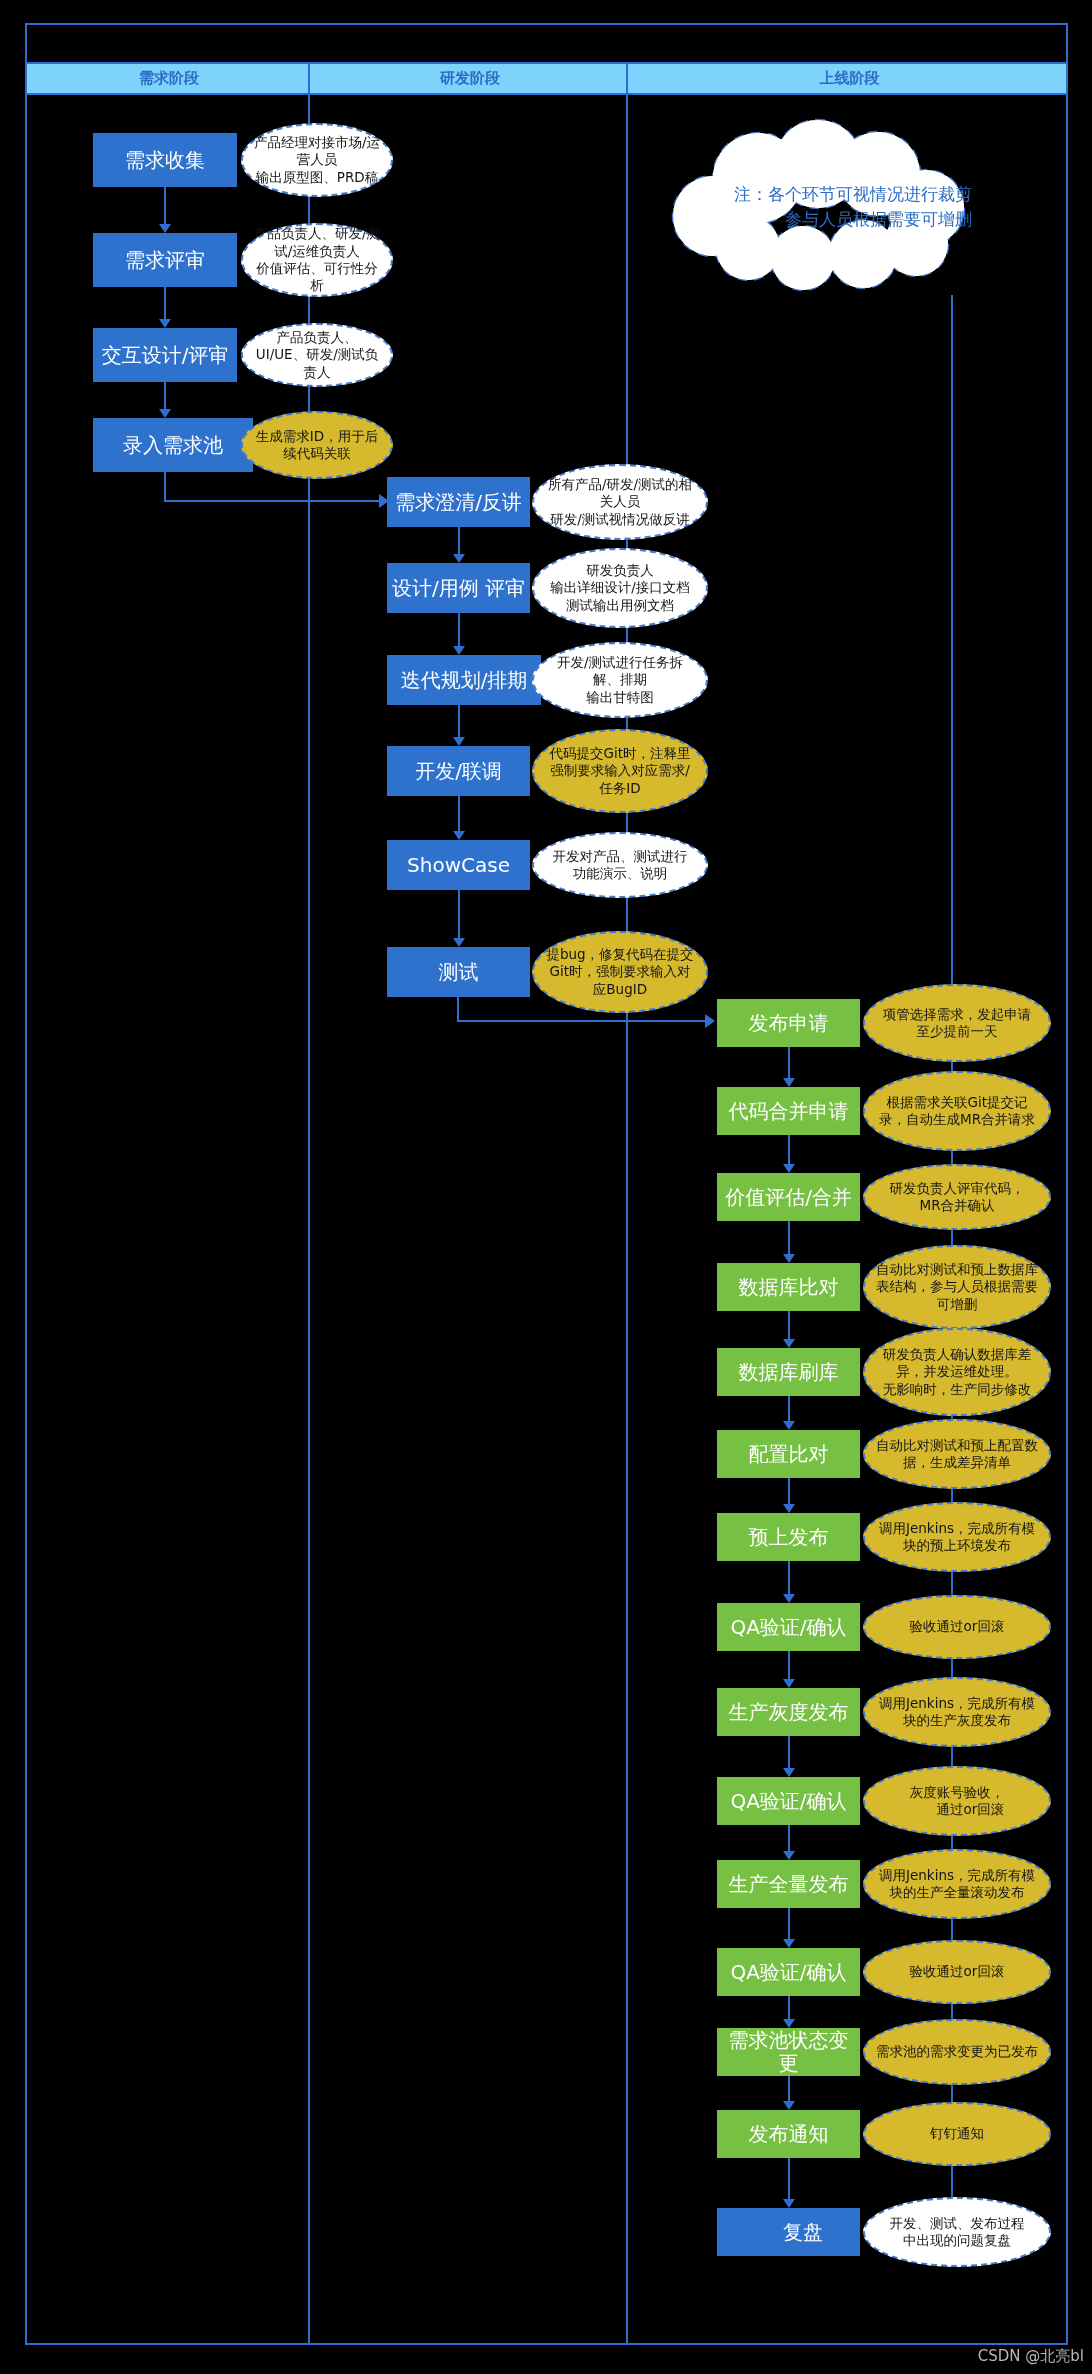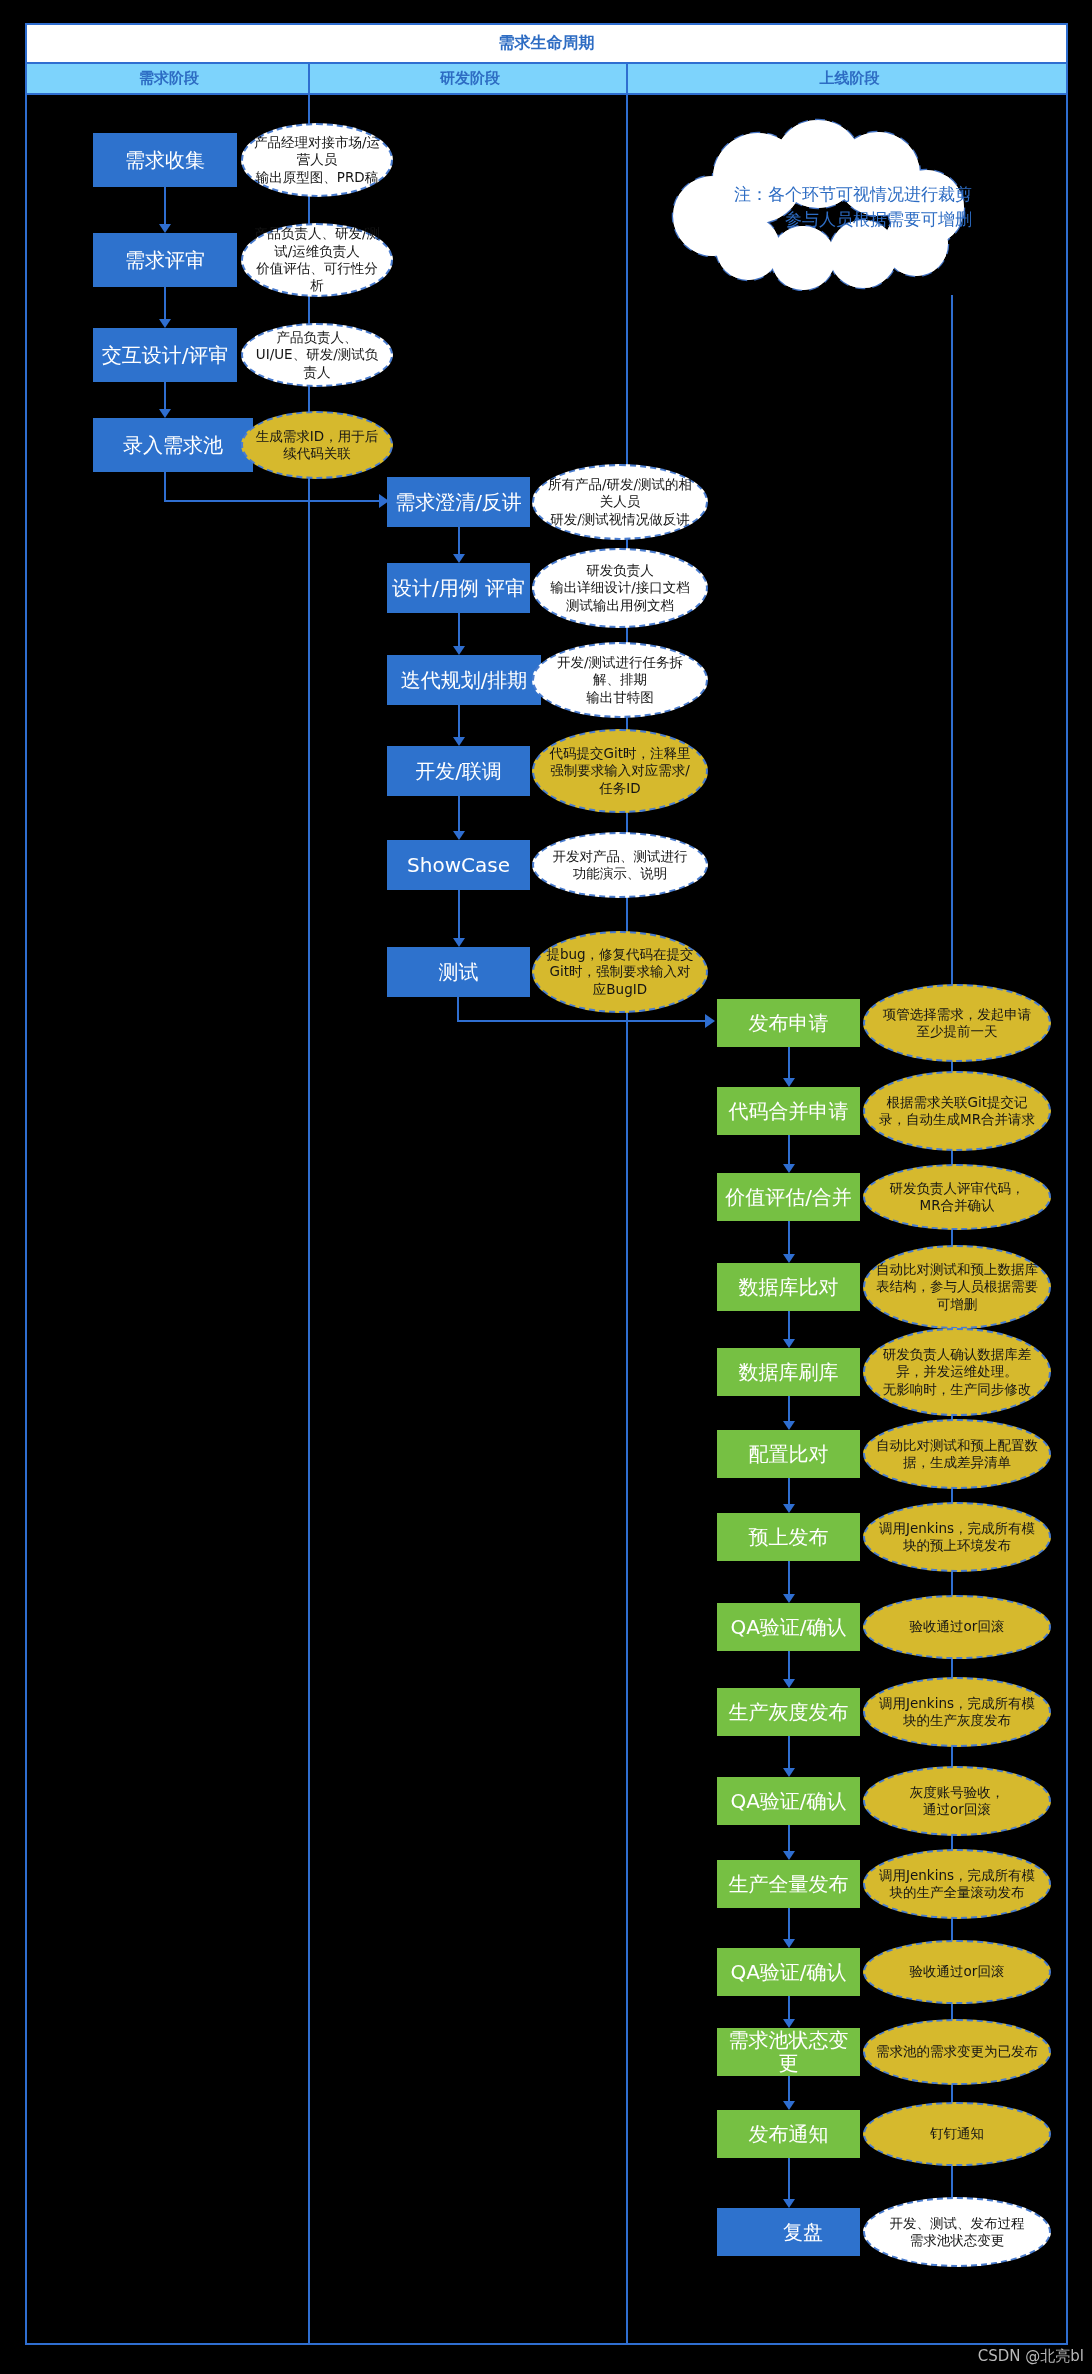--- a/index.html
+++ b/index.html
@@ -38,23 +38,20 @@
   .cloudtext{position:absolute;left:672px;top:182px;width:300px;z-index:3;text-align:right;
              color:var(--tblue);font-size:17px;font-weight:500;line-height:1.45;white-space:pre-line;}
   .watermark{position:absolute;right:8px;top:2347px;color:#b9b9b9;font-size:15px;z-index:4;}
 </style>
 </head>
 <body>
 
 <div class="canvas">
   <div class="frame"></div>
 
-  <div class="titlebar">
-    <span>需求生命周期</span>
-  </div>
 
   <div class="headerbar">
     <div class="hcell" style="left:0;width:284px">需求阶段</div>
     <div class="hcell" style="left:284px;width:318px">研发阶段</div>
     <div class="hcell" style="left:602px;width:441px">上线阶段</div>
   </div>
 
   <div class="vline" style="left:308px;top:62px;height:2281px"></div>
   <div class="vline" style="left:626px;top:62px;height:2281px"></div>
   <div class="vline" style="left:951px;top:295px;height:1937px"></div>
@@ -146,38 +143,38 @@
       <div class="box green" style="left: 717px; top: 1513px; width: 143px; height: 48px;">预上发布</div>
       <div class="note yellow" style="left: 863px; top: 1502px; width: 188px; height: 70px;">调用Jenkins，完成所有模块的预上环境发布</div>
       <div class="varrow" style="left: 787.5px; top: 1561px; height: 33px;"></div>
       <div class="box green" style="left: 717px; top: 1603px; width: 143px; height: 48px;">QA验证/确认</div>
       <div class="note yellow" style="left: 863px; top: 1595px; width: 188px; height: 64px;">验收通过or回滚</div>
       <div class="varrow" style="left: 787.5px; top: 1651px; height: 28px;"></div>
       <div class="box green" style="left: 717px; top: 1688px; width: 143px; height: 48px;">生产灰度发布</div>
       <div class="note yellow" style="left: 863px; top: 1677px; width: 188px; height: 70px;">调用Jenkins，完成所有模块的生产灰度发布</div>
       <div class="varrow" style="left: 787.5px; top: 1736px; height: 32px;"></div>
       <div class="box green" style="left: 717px; top: 1777px; width: 143px; height: 48px;">QA验证/确认</div>
-      <div class="note yellow" style="left: 863px; top: 1766px; width: 188px; height: 70px;">灰度账号验收，
+      <div class="note yellow" style="left: 863px; top: 1766px; width: 188px; height: 70px; text-align: right;">灰度账号验收，
 通过or回滚</div>
       <div class="varrow" style="left: 787.5px; top: 1825px; height: 26px;"></div>
       <div class="box green" style="left: 717px; top: 1860px; width: 143px; height: 48px;">生产全量发布</div>
       <div class="note yellow" style="left: 863px; top: 1849px; width: 188px; height: 70px;">调用Jenkins，完成所有模块的生产全量滚动发布</div>
       <div class="varrow" style="left: 787.5px; top: 1908px; height: 31px;"></div>
       <div class="box green" style="left: 717px; top: 1948px; width: 143px; height: 48px;">QA验证/确认</div>
       <div class="note yellow" style="left: 863px; top: 1940px; width: 188px; height: 64px;">验收通过or回滚</div>
       <div class="varrow" style="left: 787.5px; top: 1996px; height: 23px;"></div>
       <div class="box green" style="left: 717px; top: 2028px; width: 143px; height: 48px;">需求池状态变更</div>
       <div class="note yellow" style="left: 863px; top: 2019px; width: 188px; height: 66px;">需求池的需求变更为已发布</div>
       <div class="varrow" style="left: 787.5px; top: 2076px; height: 25px;"></div>
       <div class="box green" style="left: 717px; top: 2110px; width: 143px; height: 48px;">发布通知</div>
       <div class="note yellow" style="left: 863px; top: 2102px; width: 188px; height: 64px;">钉钉通知</div>
       <div class="varrow" style="left: 787.5px; top: 2158px; height: 41px;"></div>
       <div class="box blue" style="left: 717px; top: 2208px; width: 143px; height: 48px; padding-left: 32px;">复盘</div>
       <div class="note white" style="left: 863px; top: 2197px; width: 188px; height: 70px;">开发、测试、发布过程
-需求池状态变更</div>
+中出现的问题复盘</div>
     </div>
 
   <div class="vseg" style="left:164px;top:472px;height:30px"></div>
   <div class="hline" style="left:164px;top:500px;width:215px"></div>
   <div class="rhead" style="left:379px;top:494px"></div>
 
   <div class="vseg" style="left:457px;top:997px;height:25px"></div>
   <div class="hline" style="left:457px;top:1020px;width:248px"></div>
   <div class="rhead" style="left:705px;top:1014px"></div>
 

